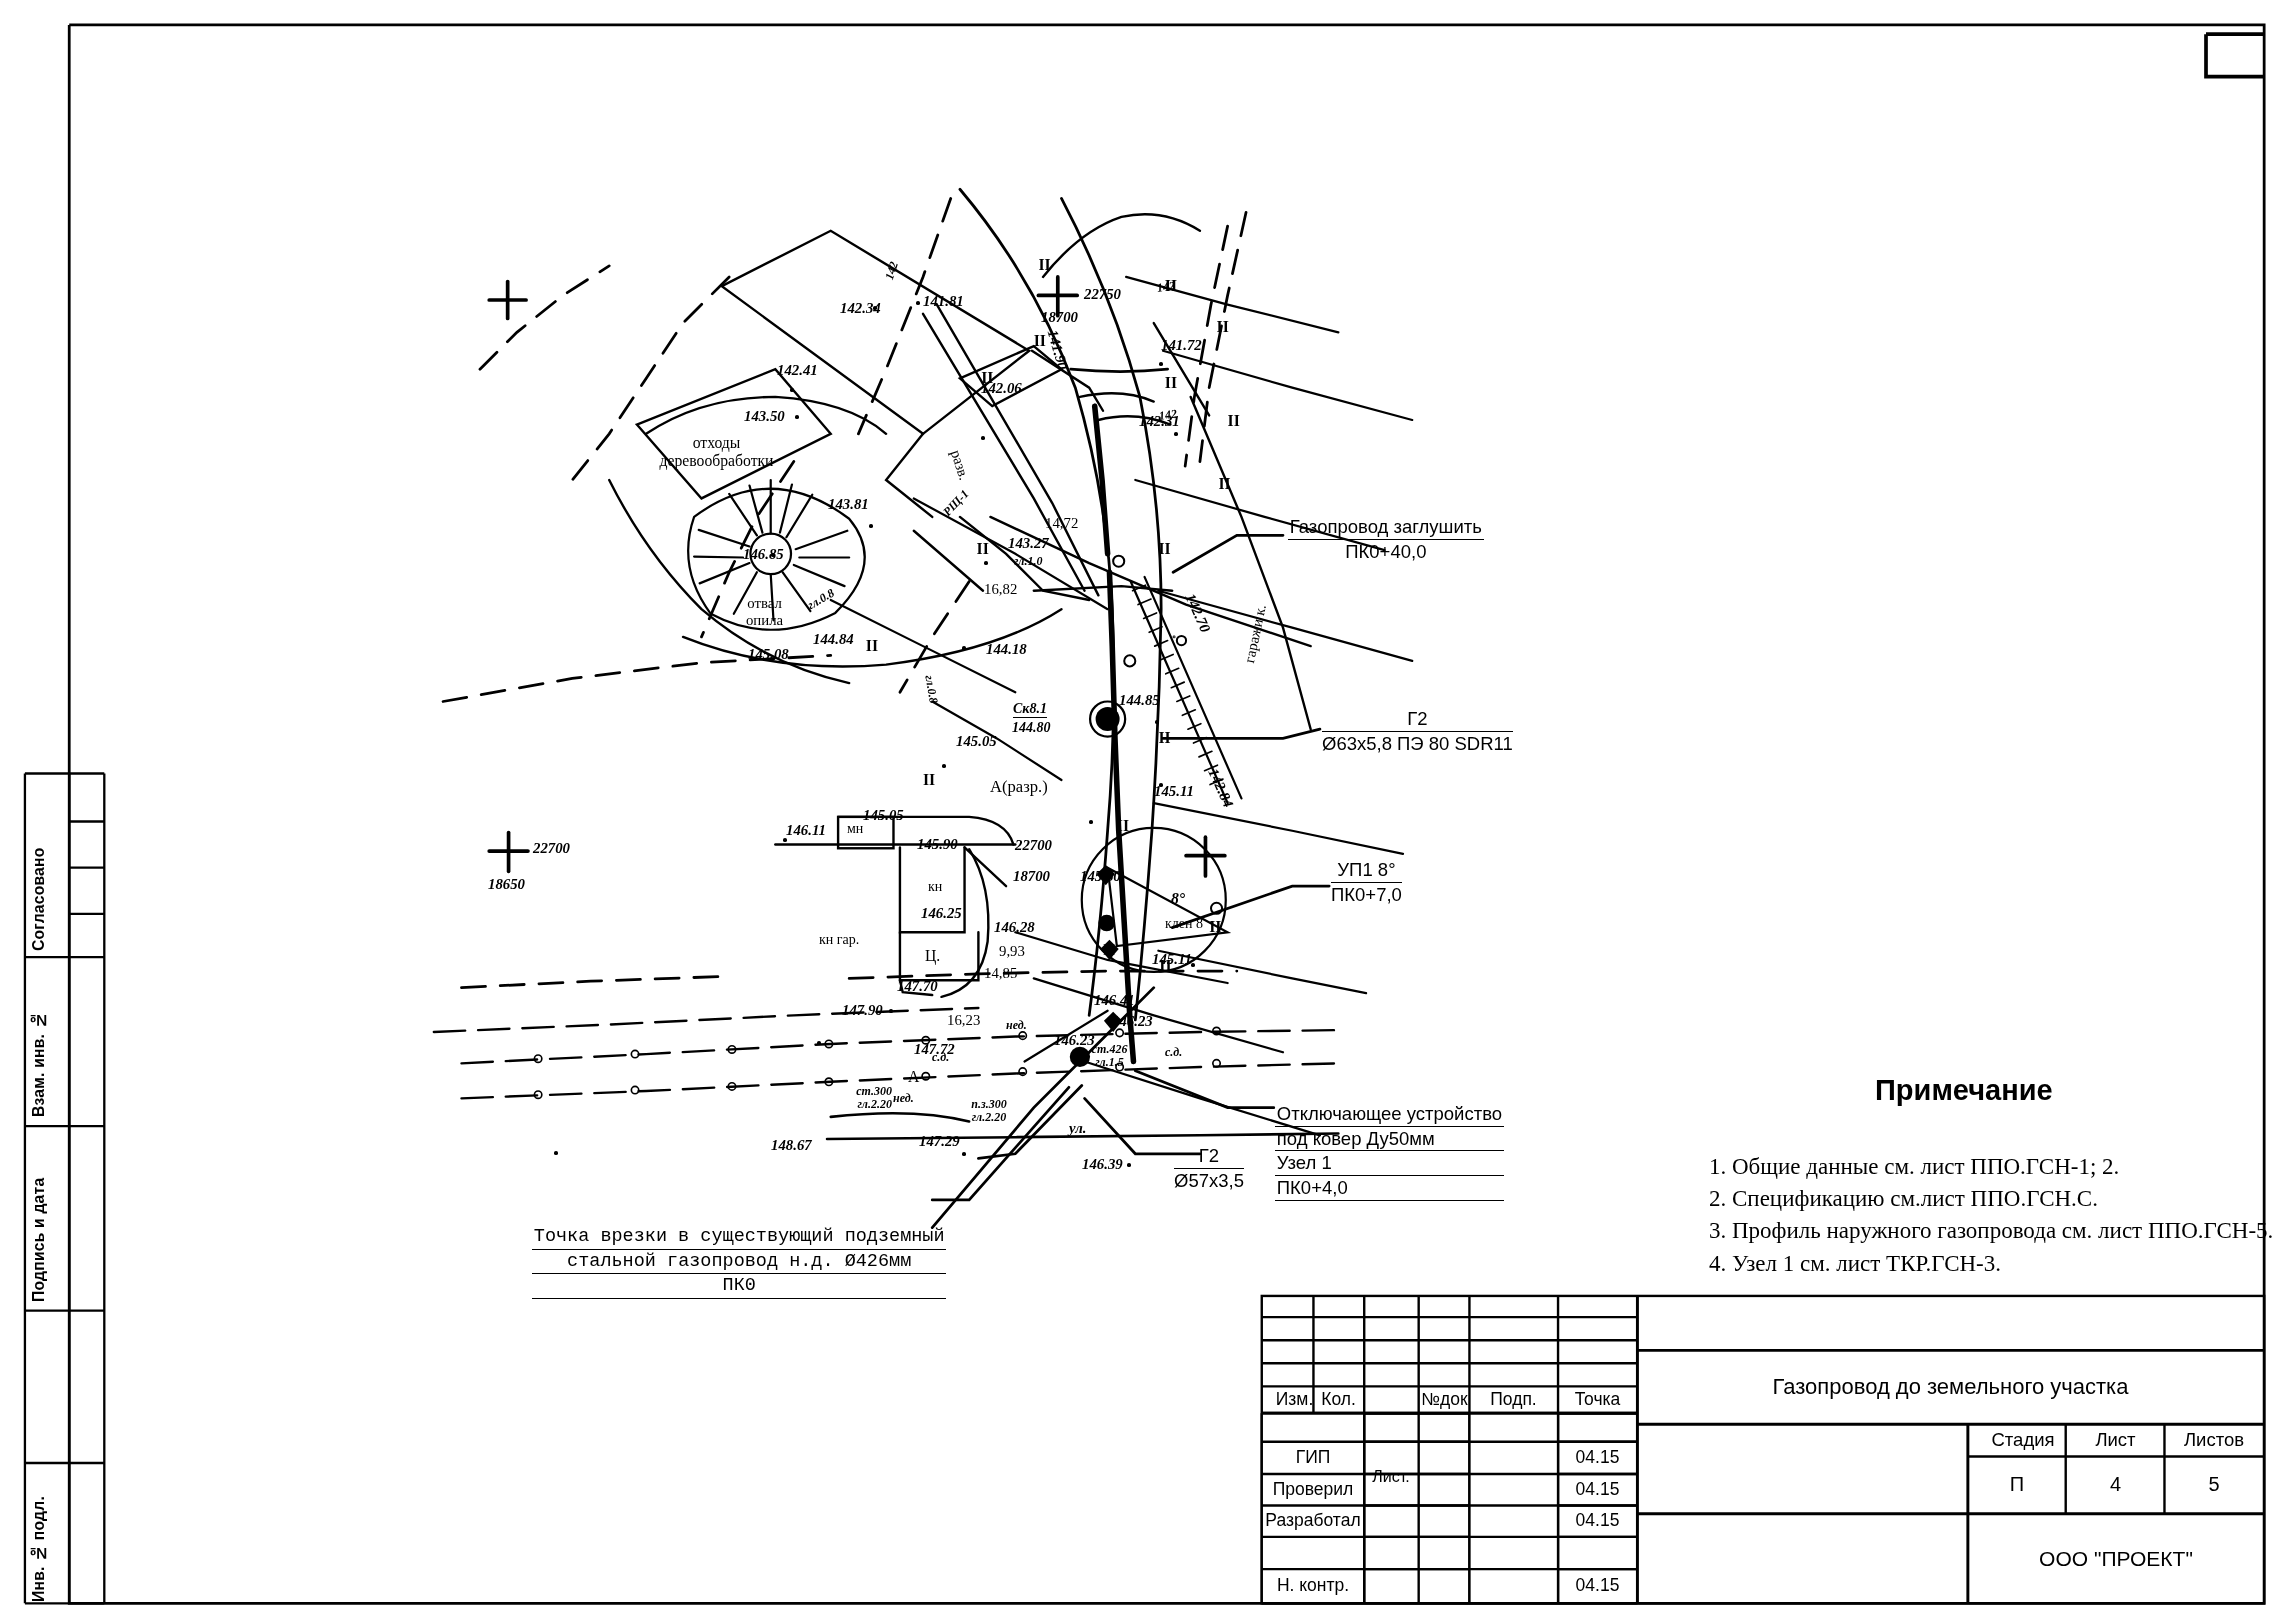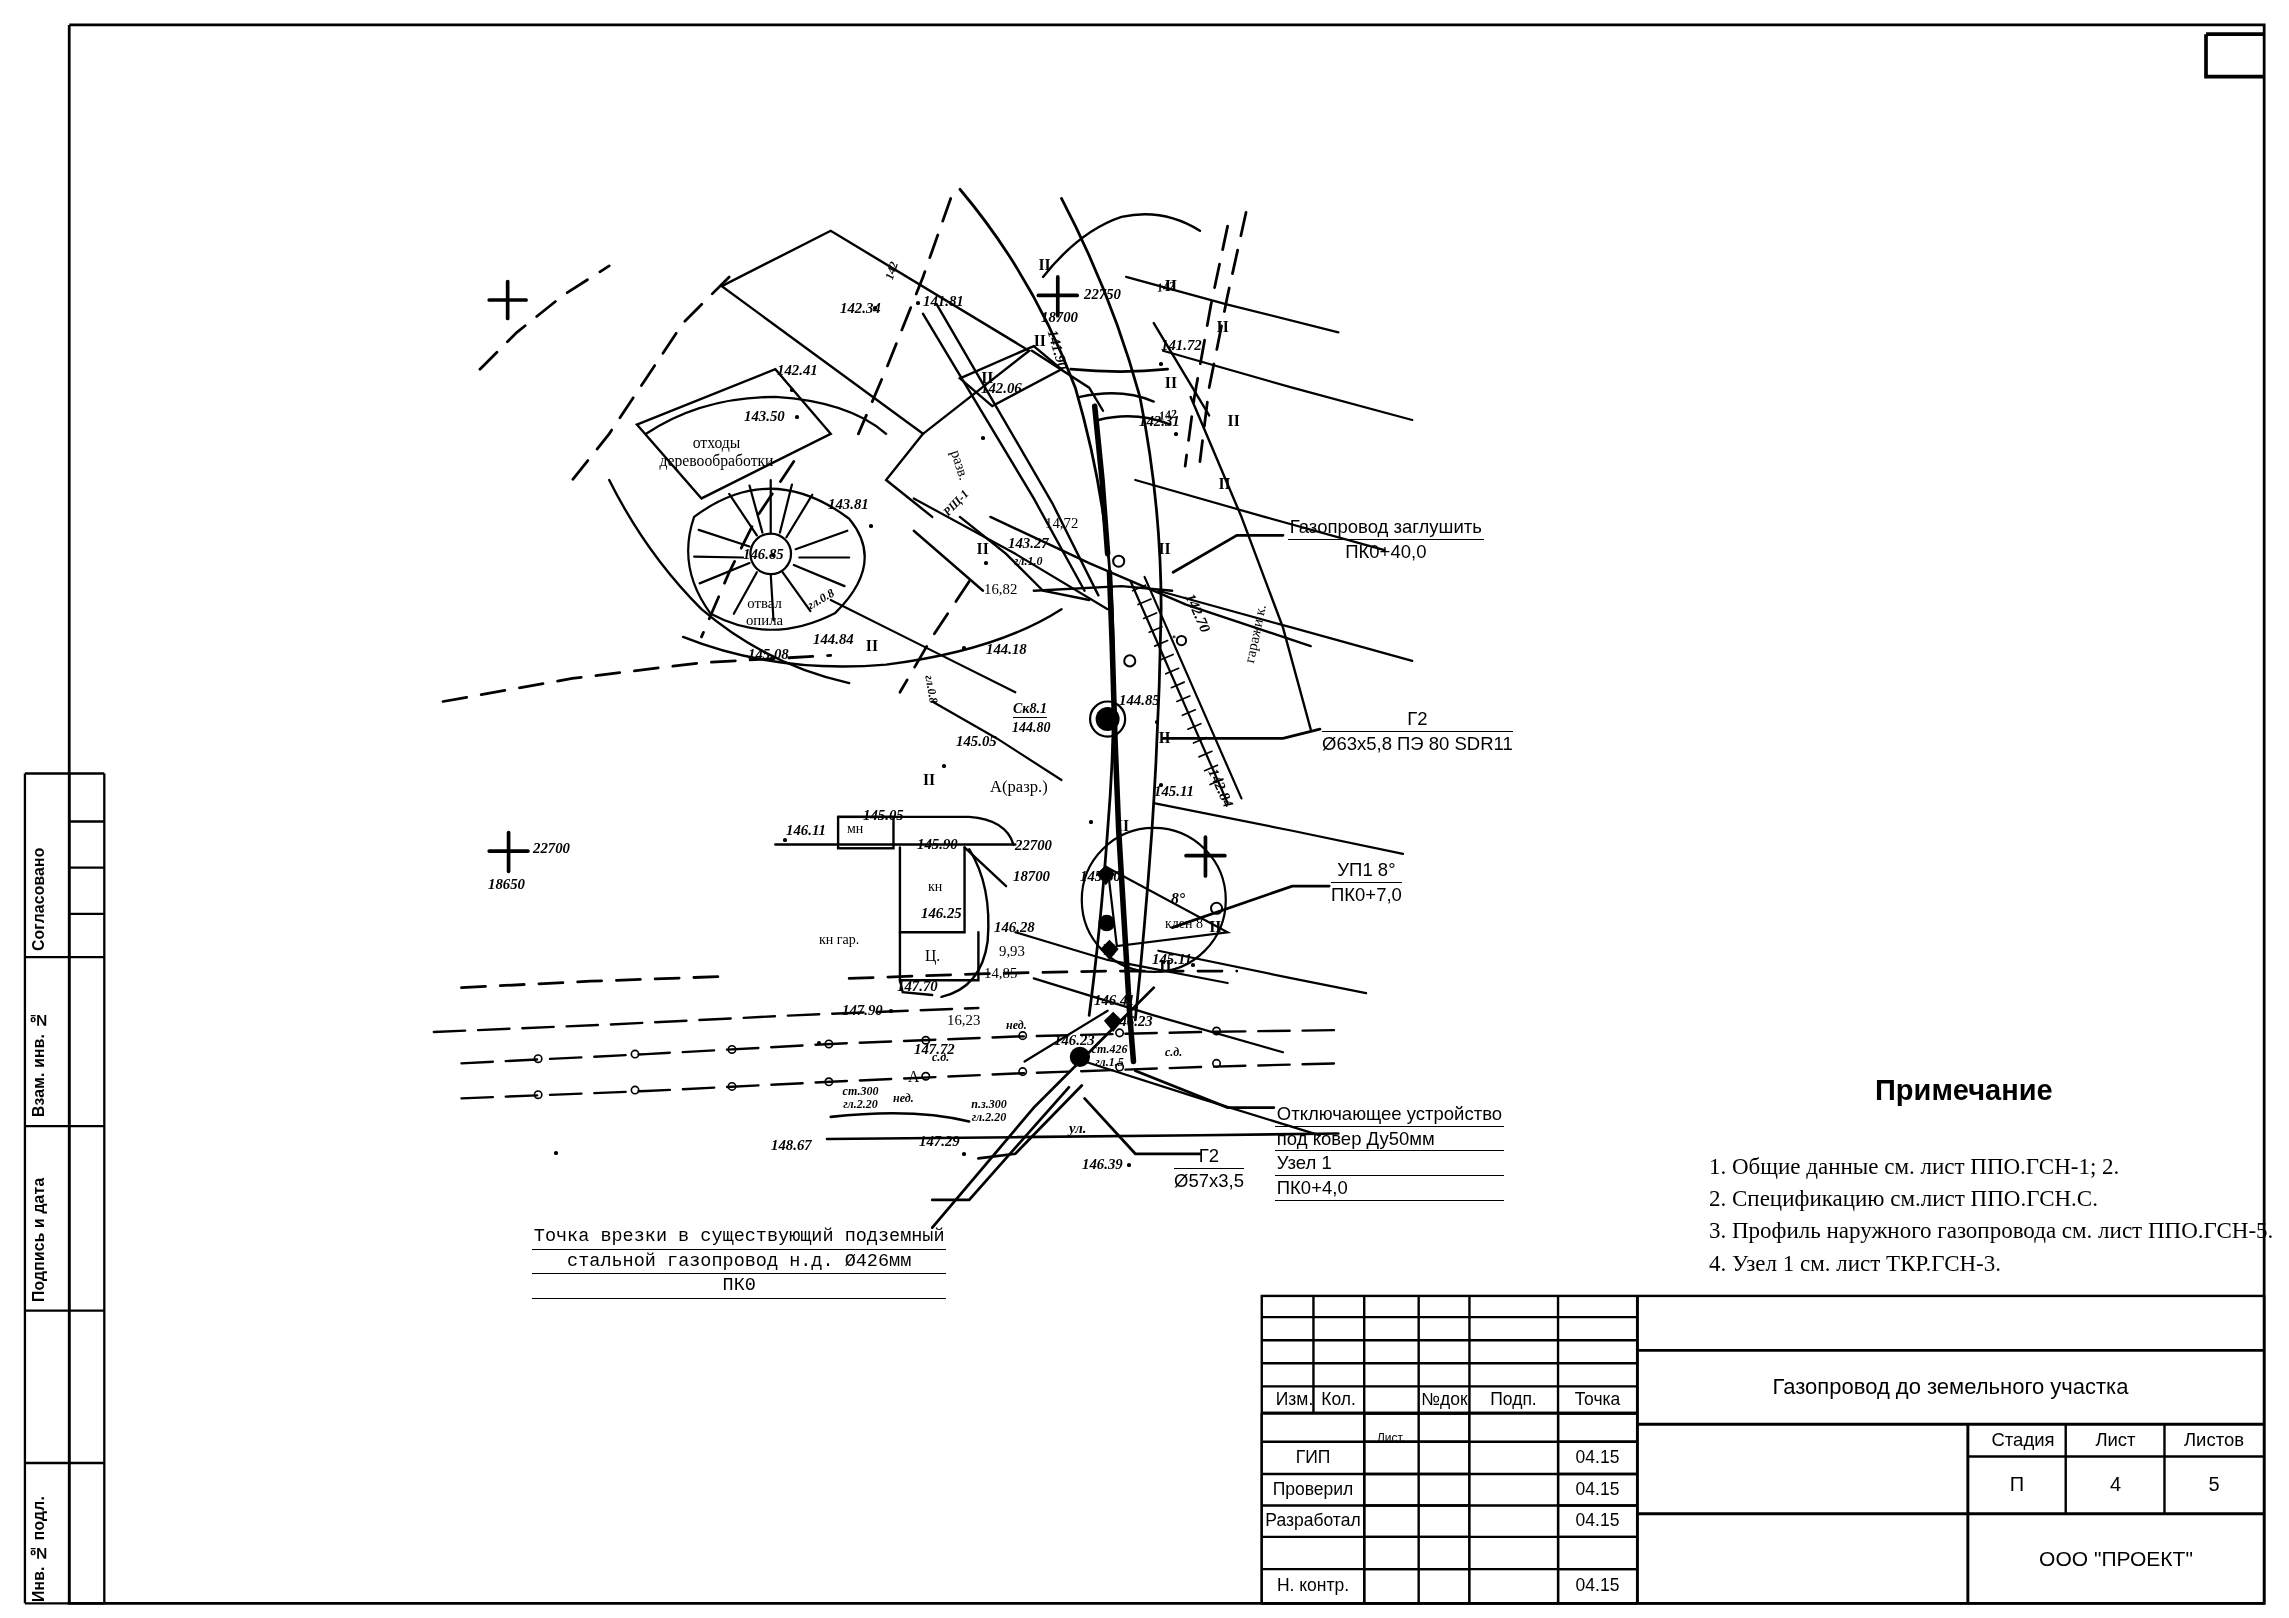--- a/index.html
+++ b/index.html
@@ -392,21 +392,21 @@
   <div class="mkn" style="left:816px;top:932px;font-size:14px;text-align:center;line-height:1.1;white-space:normal;width:46px">кн гар.</div>
   <div class="mkn" style="left:925px;top:947px;font-size:15.7px">Ц.</div>
   <div class="mkn rot" style="left:1241px;top:661px;font-size:14.8px;transform:rotate(-78deg)">гаражи к.</div>
   <div class="mkn" style="left:1165px;top:916px;font-size:14px">клен 8</div>
   <div class="mksm" style="left:1006px;top:1018px">нед.</div>
   <div class="mksm" style="left:893px;top:1091px">нед.</div>
   <div class="mksm" style="left:932px;top:1050px">с.д.</div>
   <div class="mksm" style="left:1165px;top:1045px">с.д.</div>
   <div class="mkn" style="left:908px;top:1068px;font-size:15.7px">А</div>
   <div class="mksm" style="left:1069px;top:1120px;font-size:14.8px">ул.</div>
-  <div class="mksm" style="left:829px;top:1085px;text-align:center;line-height:1.05;white-space:normal;width:63px">ст.300 гл.2.20</div>
+  <div class="mksm" style="left:829px;top:1085px;text-align:right;line-height:1.05;white-space:normal;width:63px">ст.300 гл.2.20</div>
   <div class="mksm" style="left:956px;top:1098px;text-align:center;line-height:1.05;white-space:normal;width:66px">п.з.300 гл.2.20</div>
   <div class="mksm" style="left:1078px;top:1043px;text-align:center;line-height:1.05;white-space:normal;width:63px">ст.426 гл.1.5</div>
   <div class="mksm rot" style="left:882px;top:277px;transform:rotate(-72deg)">142</div>
   <div class="mksm rot" style="left:1158px;top:409px;transform:rotate(-8deg)">142</div>
   <div class="mksm rot" style="left:1156px;top:281px;transform:rotate(-8deg)">142</div>
   <div class="mksm" style="left:1171px;top:890px;font-size:15.7px">8°</div>
 
   <div class="callout ctr" style="left:1288px;top:515px">
     <span class="ln">Газопровод заглушить</span>
     <span>ПК0+40,0</span>
@@ -496,21 +496,21 @@
       <line x1="2132" y1="1578" x2="2453" y2="1578"></line>
       <line x1="2238" y1="1543" x2="2238" y2="1640"></line>
       <line x1="2345" y1="1543" x2="2345" y2="1640"></line>
 
       <line x1="2132" y1="1640" x2="2132" y2="1737" stroke-width="3.2"></line>
     </g>
   </svg>
 
   <div class="tbtxt" style="left:1262px;top:1386px;width:65px;height:27px;font-size:17.5px">Изм.</div>
   <div class="tbtxt" style="left:1313px;top:1386px;width:51px;height:27px;font-size:17.5px">Кол.</div>
-  <div class="tbtxt" style="left:1364px;top:1416px;width:54px;height:45px;font-size:12px">Лист.</div>
+  <div class="tbtxt" style="left:1364px;top:1454px;width:54px;height:45px;font-size:16px">Лист.</div>
   <div class="tbtxt" style="left:1419px;top:1386px;width:51px;height:27px;font-size:17.5px">№док</div>
   <div class="tbtxt" style="left:1469px;top:1386px;width:89px;height:27px;font-size:17.5px">Подп.</div>
   <div class="tbtxt" style="left:1558px;top:1386px;width:79px;height:27px;font-size:17.5px">Точка</div>
 
   <div class="tbtxt" style="left:1262px;top:1442px;width:102px;height:32px;font-size:17.5px">ГИП</div>
   <div class="tbtxt" style="left:1558px;top:1442px;width:79px;height:32px;font-size:17.5px">04.15</div>
   <div class="tbtxt" style="left:1262px;top:1474px;width:102px;height:31px;font-size:17.5px">Проверил</div>
   <div class="tbtxt" style="left:1558px;top:1474px;width:79px;height:31px;font-size:17.5px">04.15</div>
   <div class="tbtxt" style="left:1262px;top:1505px;width:102px;height:31px;font-size:17.5px">Разработал</div>
   <div class="tbtxt" style="left:1558px;top:1505px;width:79px;height:31px;font-size:17.5px">04.15</div>

